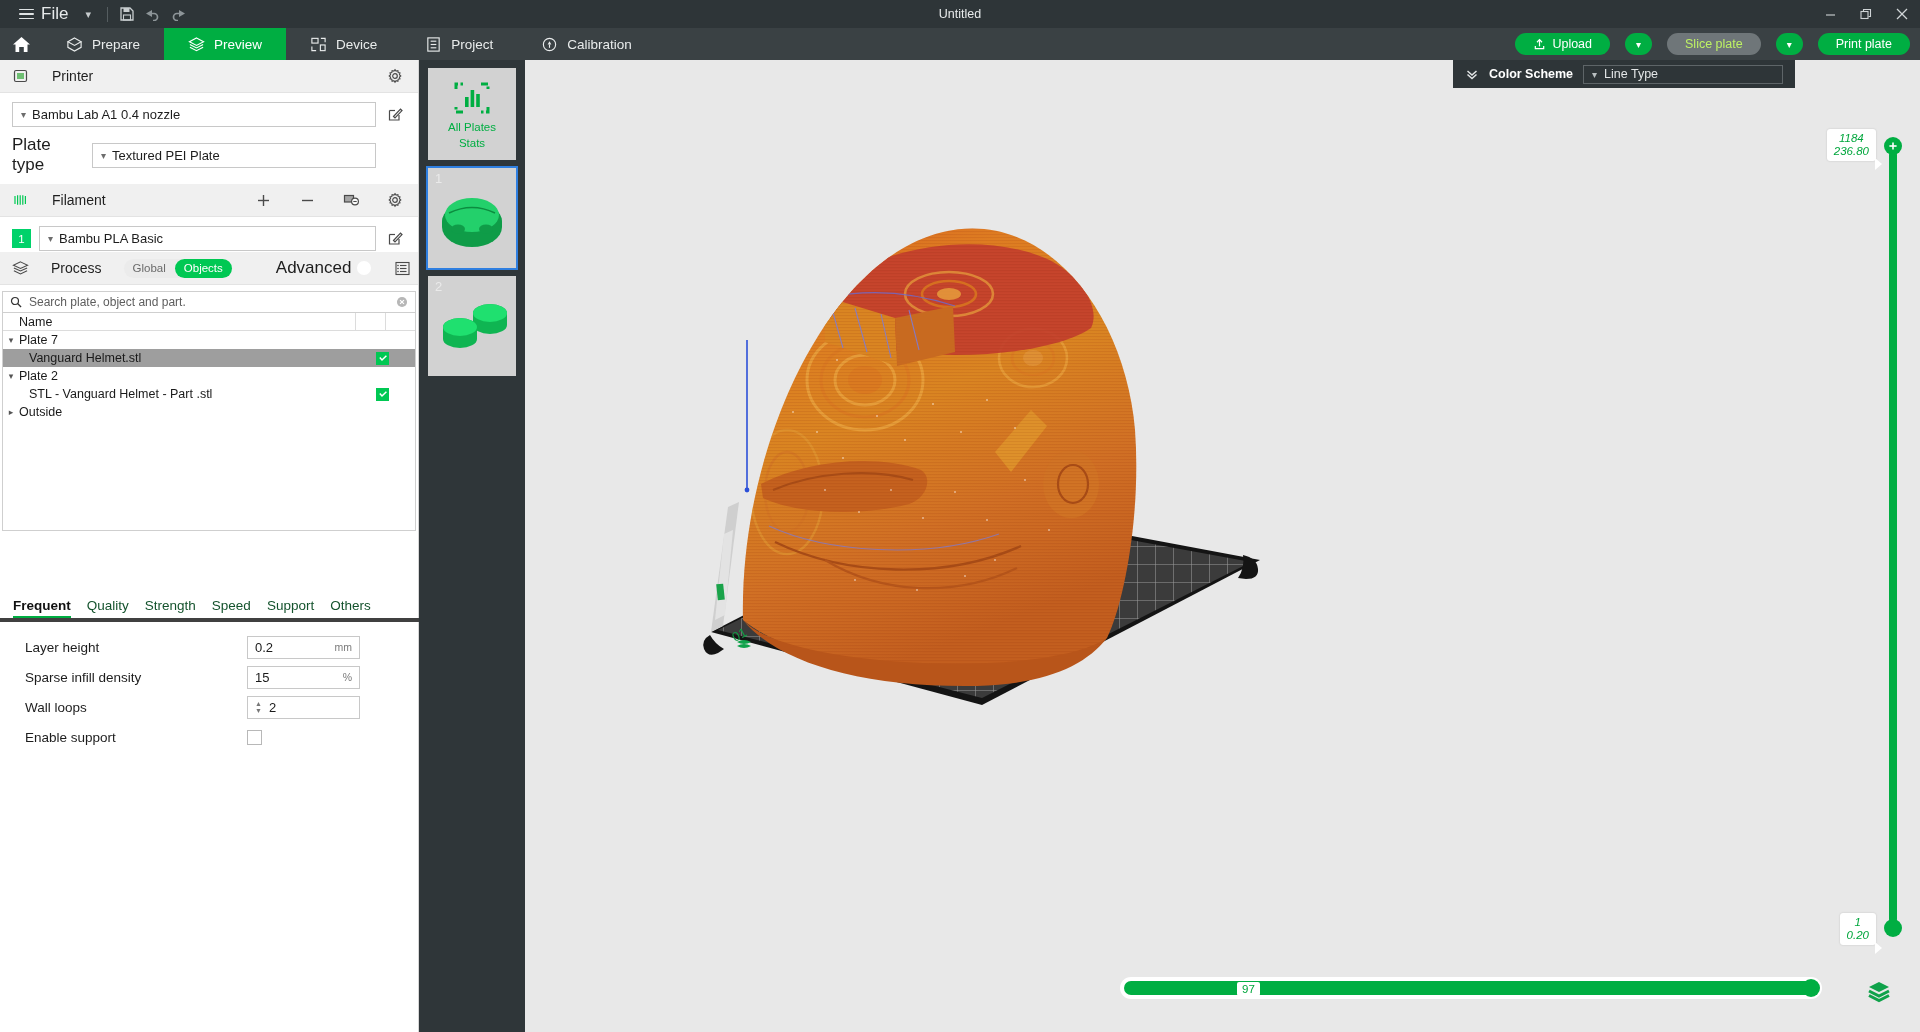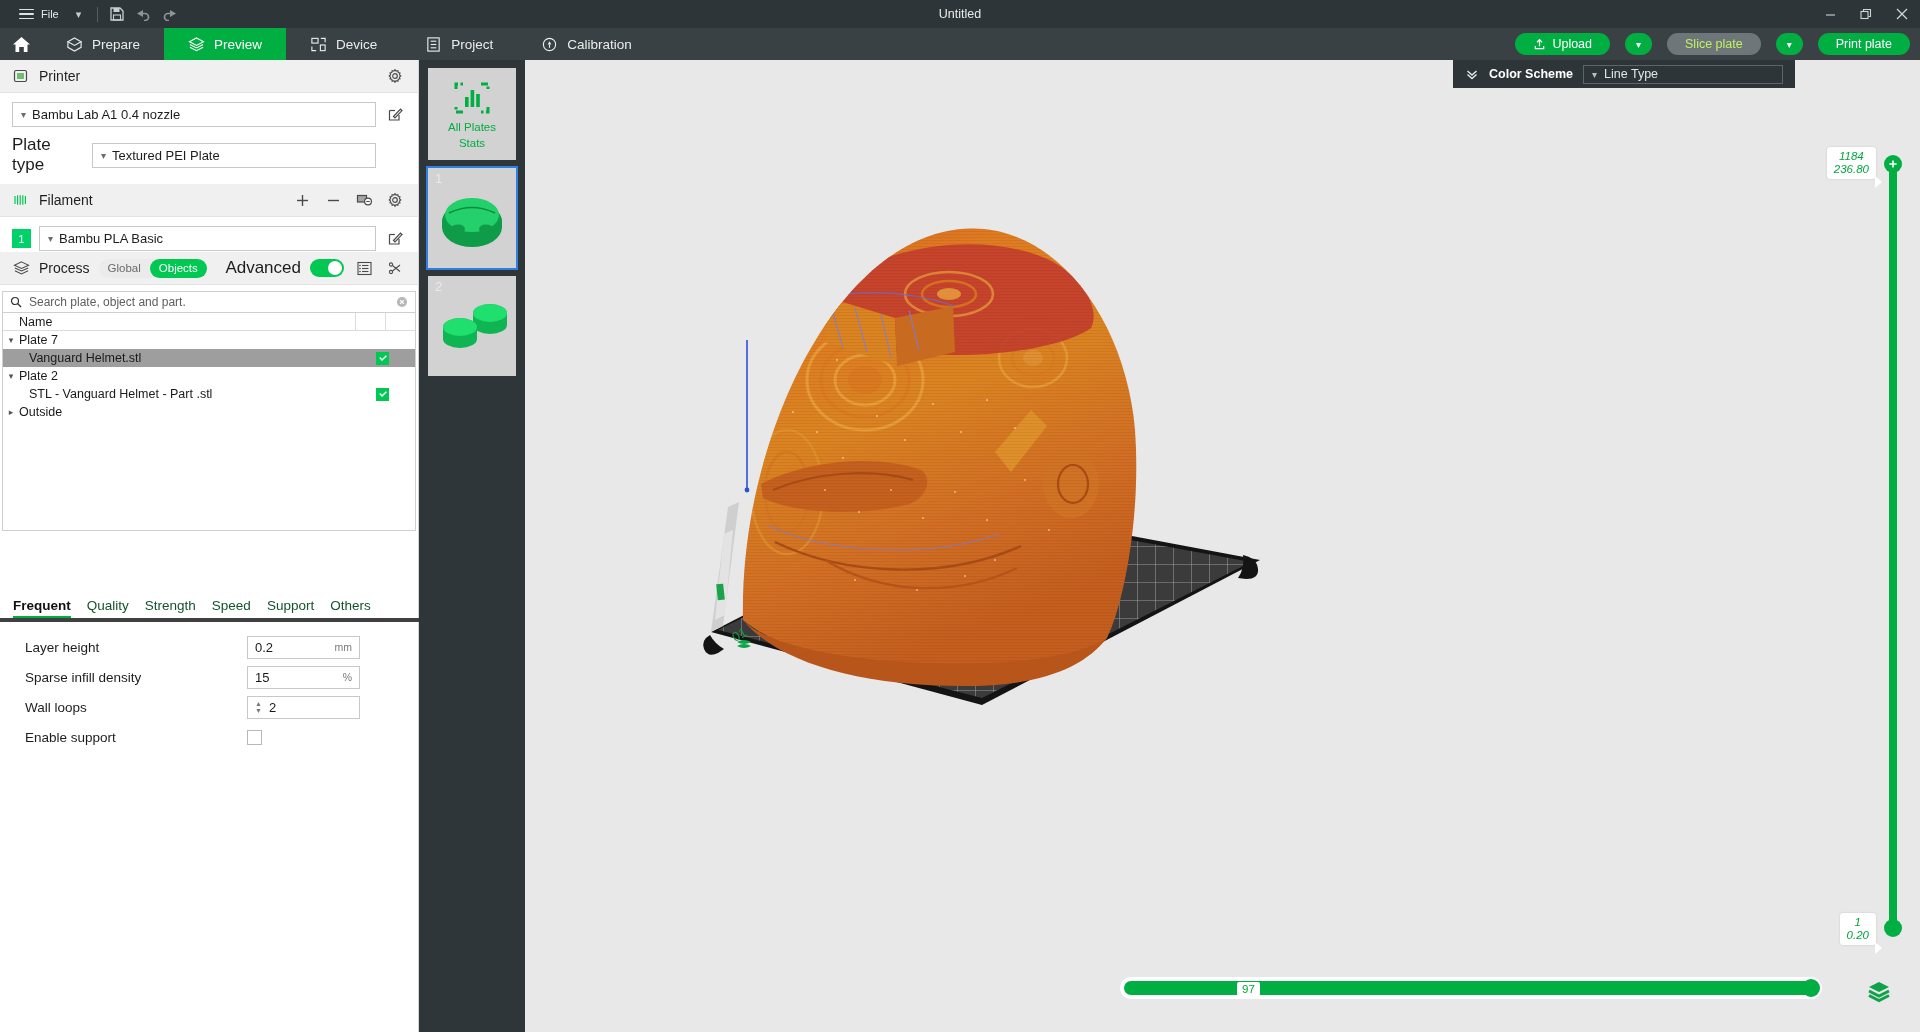--- a/index.html
+++ b/index.html
@@ -12,21 +12,21 @@
   body { position: relative; }
 
   
   #titlebar {
     position: absolute; left: 0; top: 0; width: 1920px; height: 28px;
     background: #2e3538; display: flex; align-items: center;
   }
   .tb-left { display: flex; align-items: center; height: 28px; padding-left: 12px; gap: 0; }
   .tb-item {
     display: flex; align-items: center; gap: 7px;
-    height: 28px; padding: 0 7px; color: #e6e9ea; font-size: 11px;
+    height: 28px; padding: 0 7px; color: #e6e9ea; font-size: 17px;
   }
   .hamburger { display: inline-flex; flex-direction: column; gap: 3px; width: 15px; }
   .hamburger i { display: block; height: 1.5px; background: #dfe3e4; border-radius: 1px; }
   .tb-caret { color: #c6cbcd; font-size: 11px; padding: 0 10px; }
   .tb-div { width: 1px; height: 15px; background: #555d60; margin: 0 6px; }
   .tb-ico { width: 26px; height: 28px; display: flex; align-items: center; justify-content: center; }
   #tb-title {
     position: absolute; left: 0; right: 0; top: 0; height: 28px;
     display: flex; align-items: center; justify-content: center;
     color: #e8ebec; font-size: 12.5px; pointer-events: none;
@@ -57,21 +57,21 @@
     display: flex; align-items: center; justify-content: center; color: #fff; font-size: 10px;
   }
 
   
   #leftpanel {
     position: absolute; left: 0; top: 60px; width: 419px; height: 972px;
     background: #fff; border-right: 1px solid #d6d6d6;
   }
   .sec-head {
     height: 32px; background: #f0f0f0; display: flex; align-items: center;
-    padding: 16px 12px; gap: 9px; font-size: 13.5px; color: #1f1f1f;
+    padding: 16px 12px; gap: 22px; font-size: 13.5px; color: #1f1f1f;
     border-bottom: 1px solid #e3e3e3;
   }
   .sec-head .ttl { font-size: 14px; }
   .sec-head .spacer { flex: 1; }
   .sec-icon { width: 18px; height: 18px; display: flex; align-items: center; justify-content: center; }
   .sec-act { width: 22px; height: 22px; display: flex; align-items: center; justify-content: center; color: #4a4a4a; }
 
   .row { display: flex; align-items: center; padding: 0 12px; gap: 8px; }
   .combo {
     flex: 1; height: 25px; border: 1px solid #c8c8c8; background: #fff;
@@ -164,21 +164,21 @@
     position: absolute; left: 928px; top: 0px; width: 342px; height: 28px;
     background: #2e3538; display: flex; align-items: center; gap: 10px; padding: 0 12px;
   }
   #colorscheme .cs-ttl { color: #fff; font-size: 12.5px; font-weight: bold; }
   #cs-combo {
     flex: 1; height: 19px; border: 1px solid #5e6568; display: flex; align-items: center;
     gap: 7px; padding: 0 8px; color: #e3e6e7; font-size: 12.5px;
   }
 
   
-  #vslider { position: absolute; right: 18px; top: 95px; bottom: 95px; width: 18px; font-style: italic; }
+  #vslider { position: absolute; right: 18px; top: 77px; bottom: 95px; width: 18px; font-style: italic; }
   #vtrack {
     position: absolute; left: 5px; top: 14px; bottom: 14px; width: 8px;
     background: #00ae42; border-radius: 4px;
   }
   .vhandle {
     position: absolute; left: 0; width: 18px; height: 18px; border-radius: 50%;
     background: #00ae42; display: flex; align-items: center; justify-content: center;
     color: #fff; font-size: 13px; line-height: 1;
   }
   .vtip {

